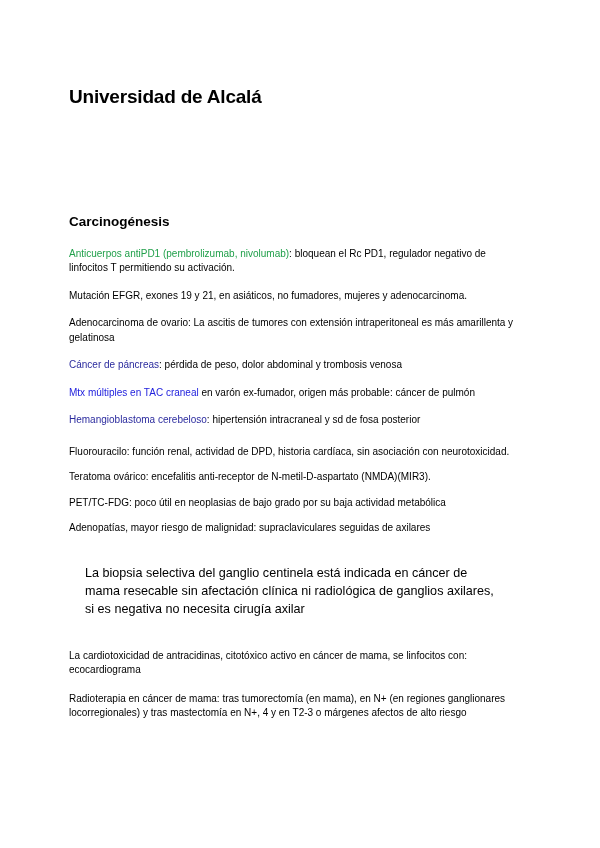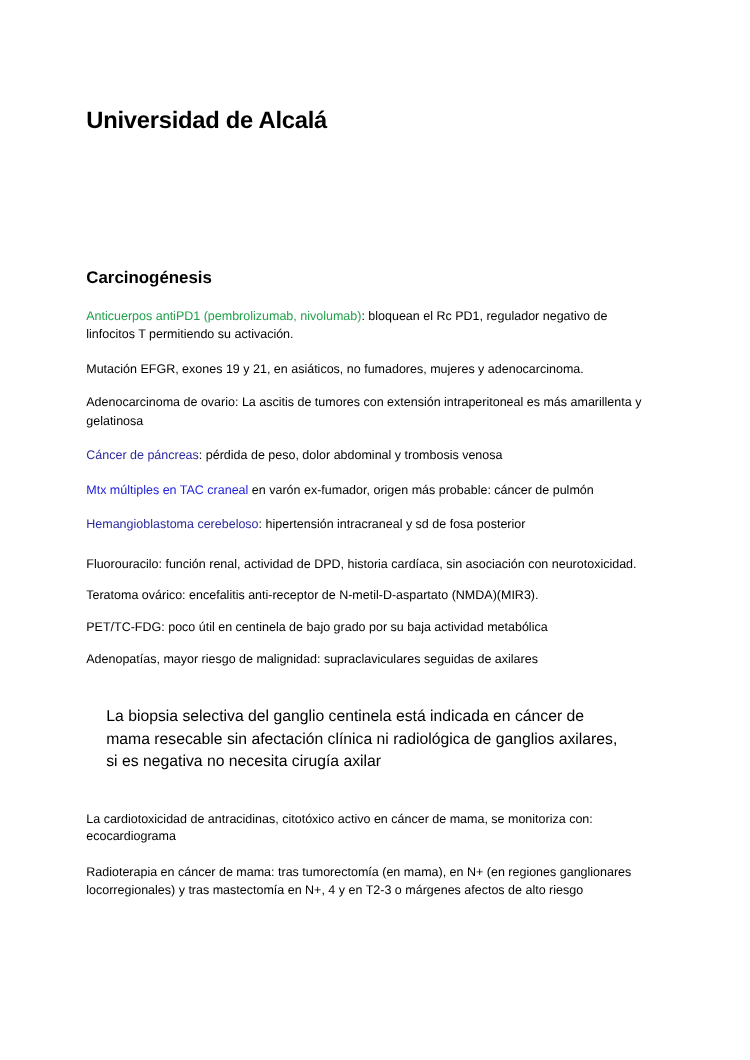--- a/index.html
+++ b/index.html
@@ -115,27 +115,27 @@
 
     <p class="para first-para">
       <span>Fluorouracilo: función renal, actividad de DPD, historia cardíaca, sin asociación con neurotoxicidad.</span>
     </p>
 
     <p class="para tight">
       <span>Teratoma ovárico: encefalitis anti-receptor de N-metil-D-aspartato (NMDA)(MIR3).</span>
     </p>
 
     <p class="para tight">
-      <span>PET/TC-FDG: poco útil en centinela de bajo grado por su baja actividad metabólica</span>
+      <span>PET/TC-FDG: poco útil en neoplasias de bajo grado por su baja actividad metabólica</span>
     </p>
 
     <p class="para tight">
       <span>Adenopatías, mayor riesgo de malignidad: supraclaviculares seguidas de axilares</span>
     </p>
 
     <p class="para-large">La biopsia selectiva del ganglio centinela está indicada en cáncer de mama resecable sin afectación clínica ni radiológica de ganglios axilares, si es negativa no necesita cirugía axilar</p>
 
-    <p class="para para-last">La cardiotoxicidad de antracidinas, citotóxico activo en cáncer de mama, se monitoriza con: ecocardiograma</p>
+    <p class="para para-last">La cardiotoxicidad de antracidinas, citotóxico activo en cáncer de mama, se linfocitos con: ecocardiograma</p>
 
     <p class="para para-last">Radioterapia en cáncer de mama: tras tumorectomía (en mama), en N+ (en regiones ganglionares locorregionales) y tras mastectomía en  N+, 4 y en T2-3 o márgenes afectos de alto riesgo</p>
 
   </div>
 </div>
 
 </body></html>

